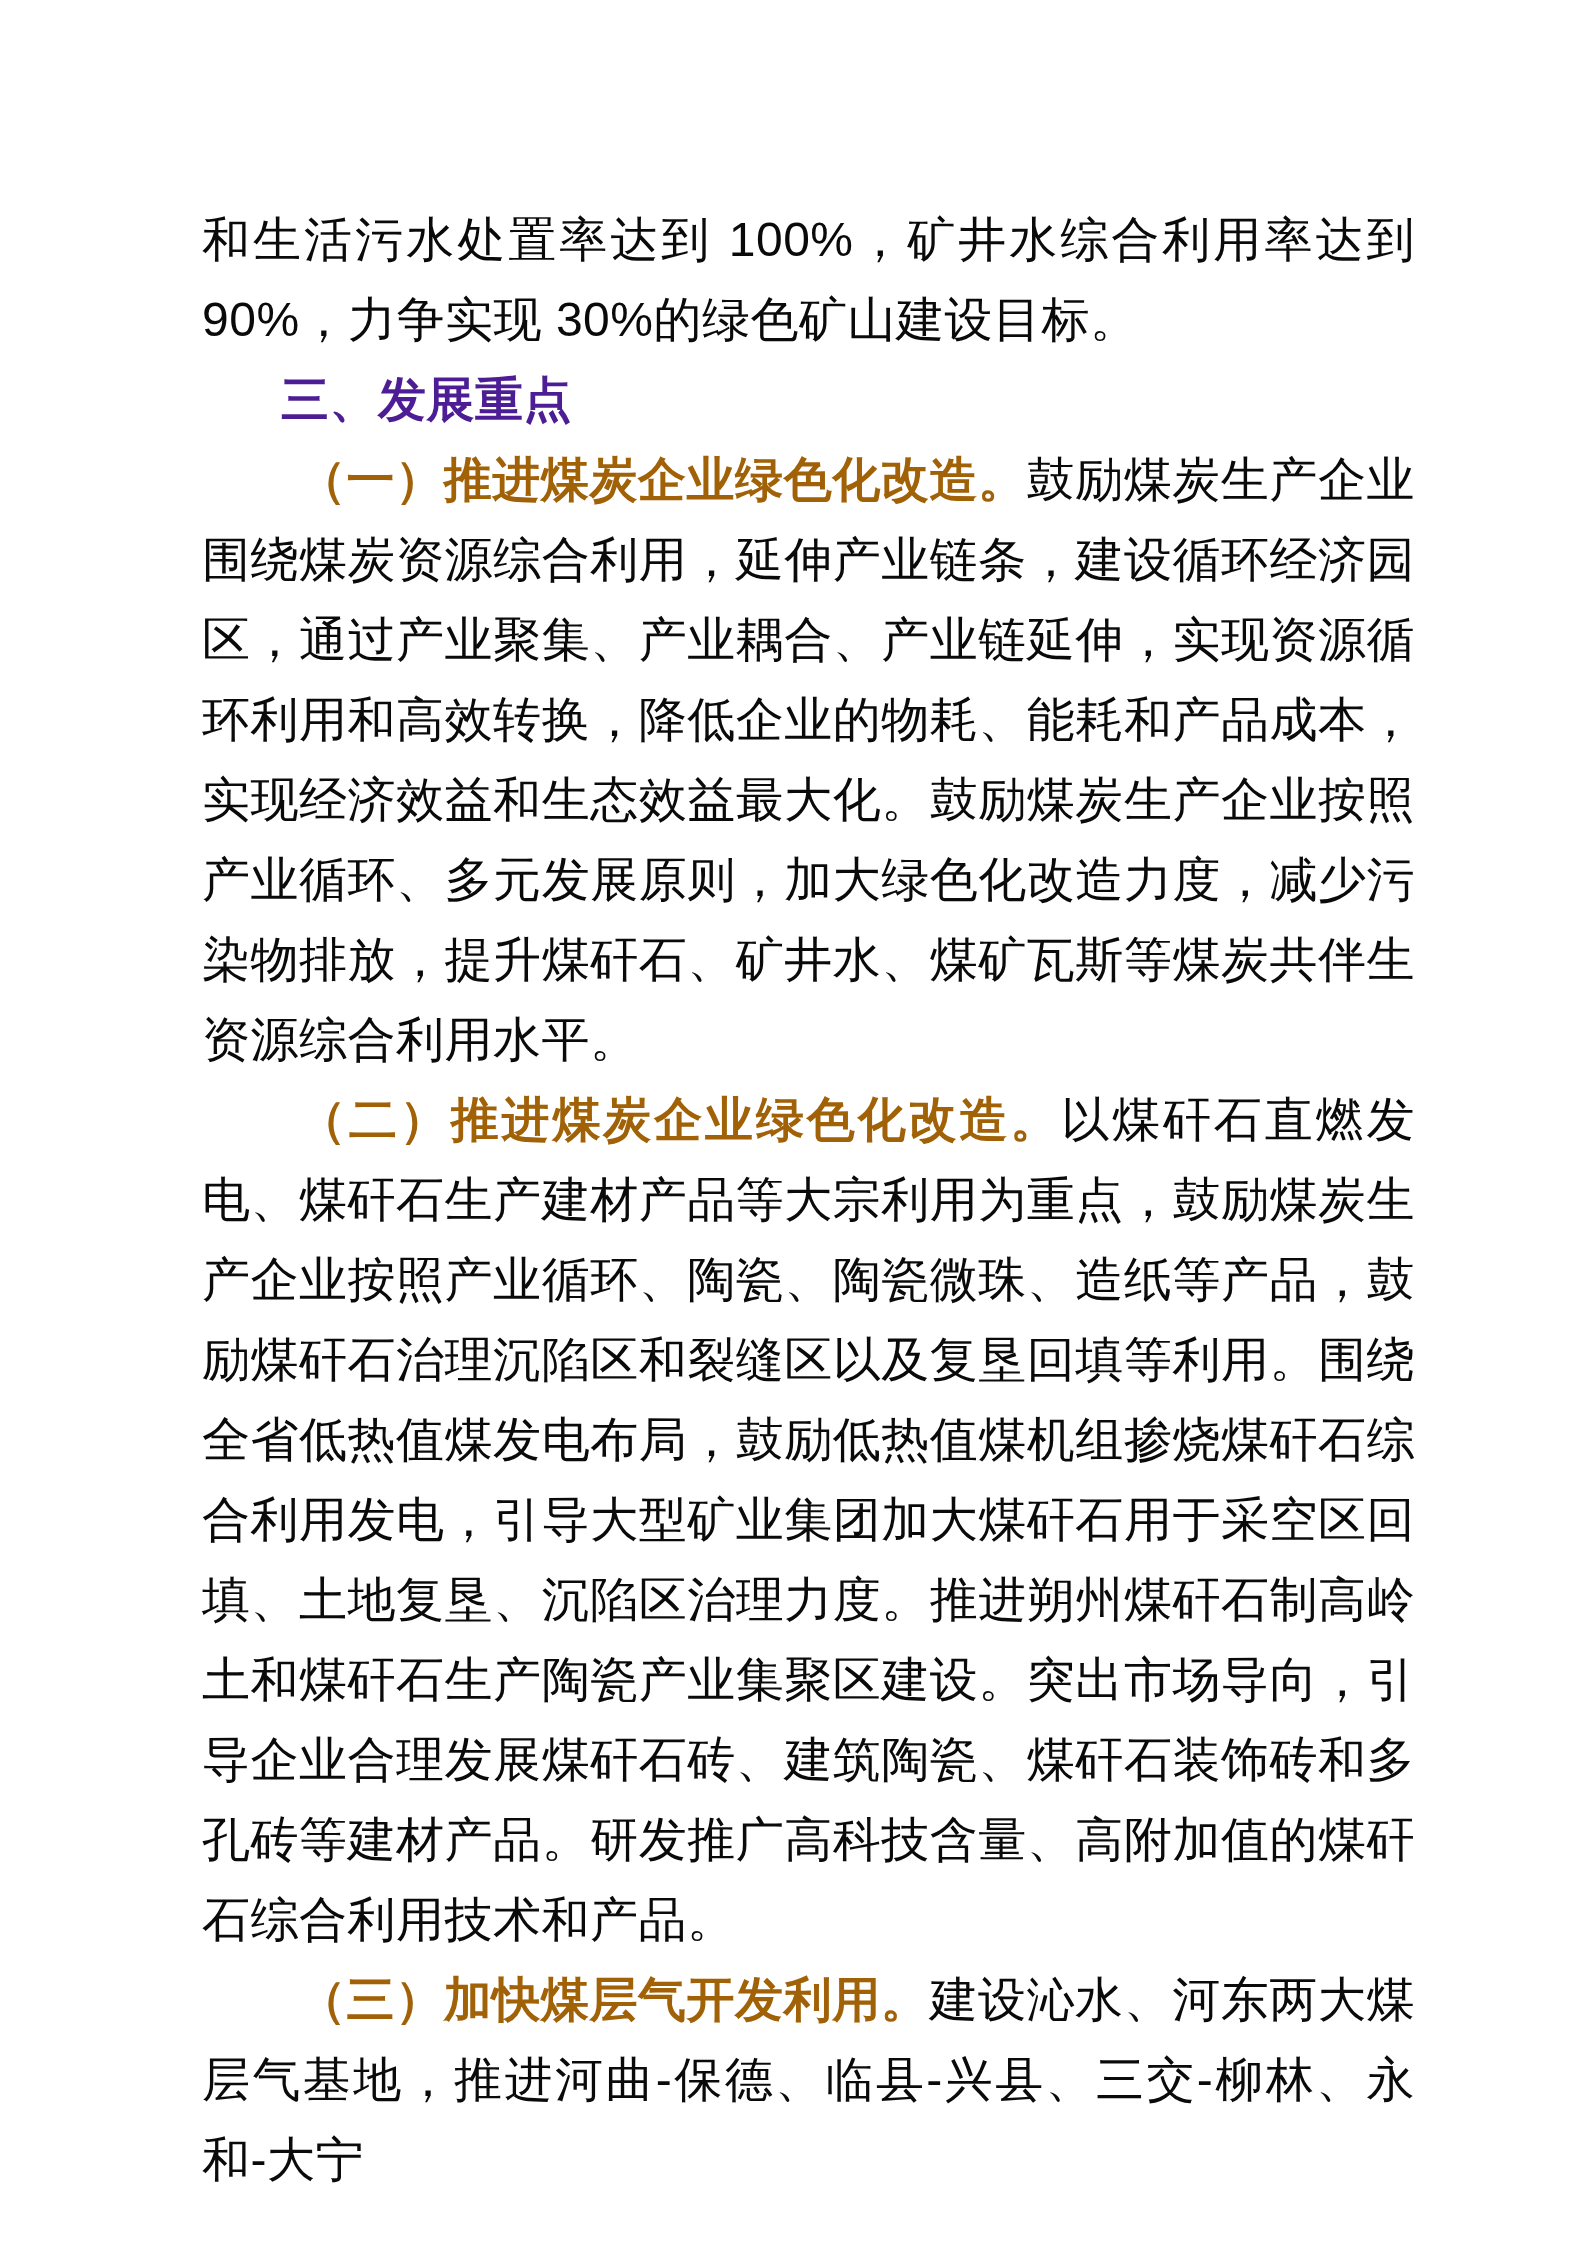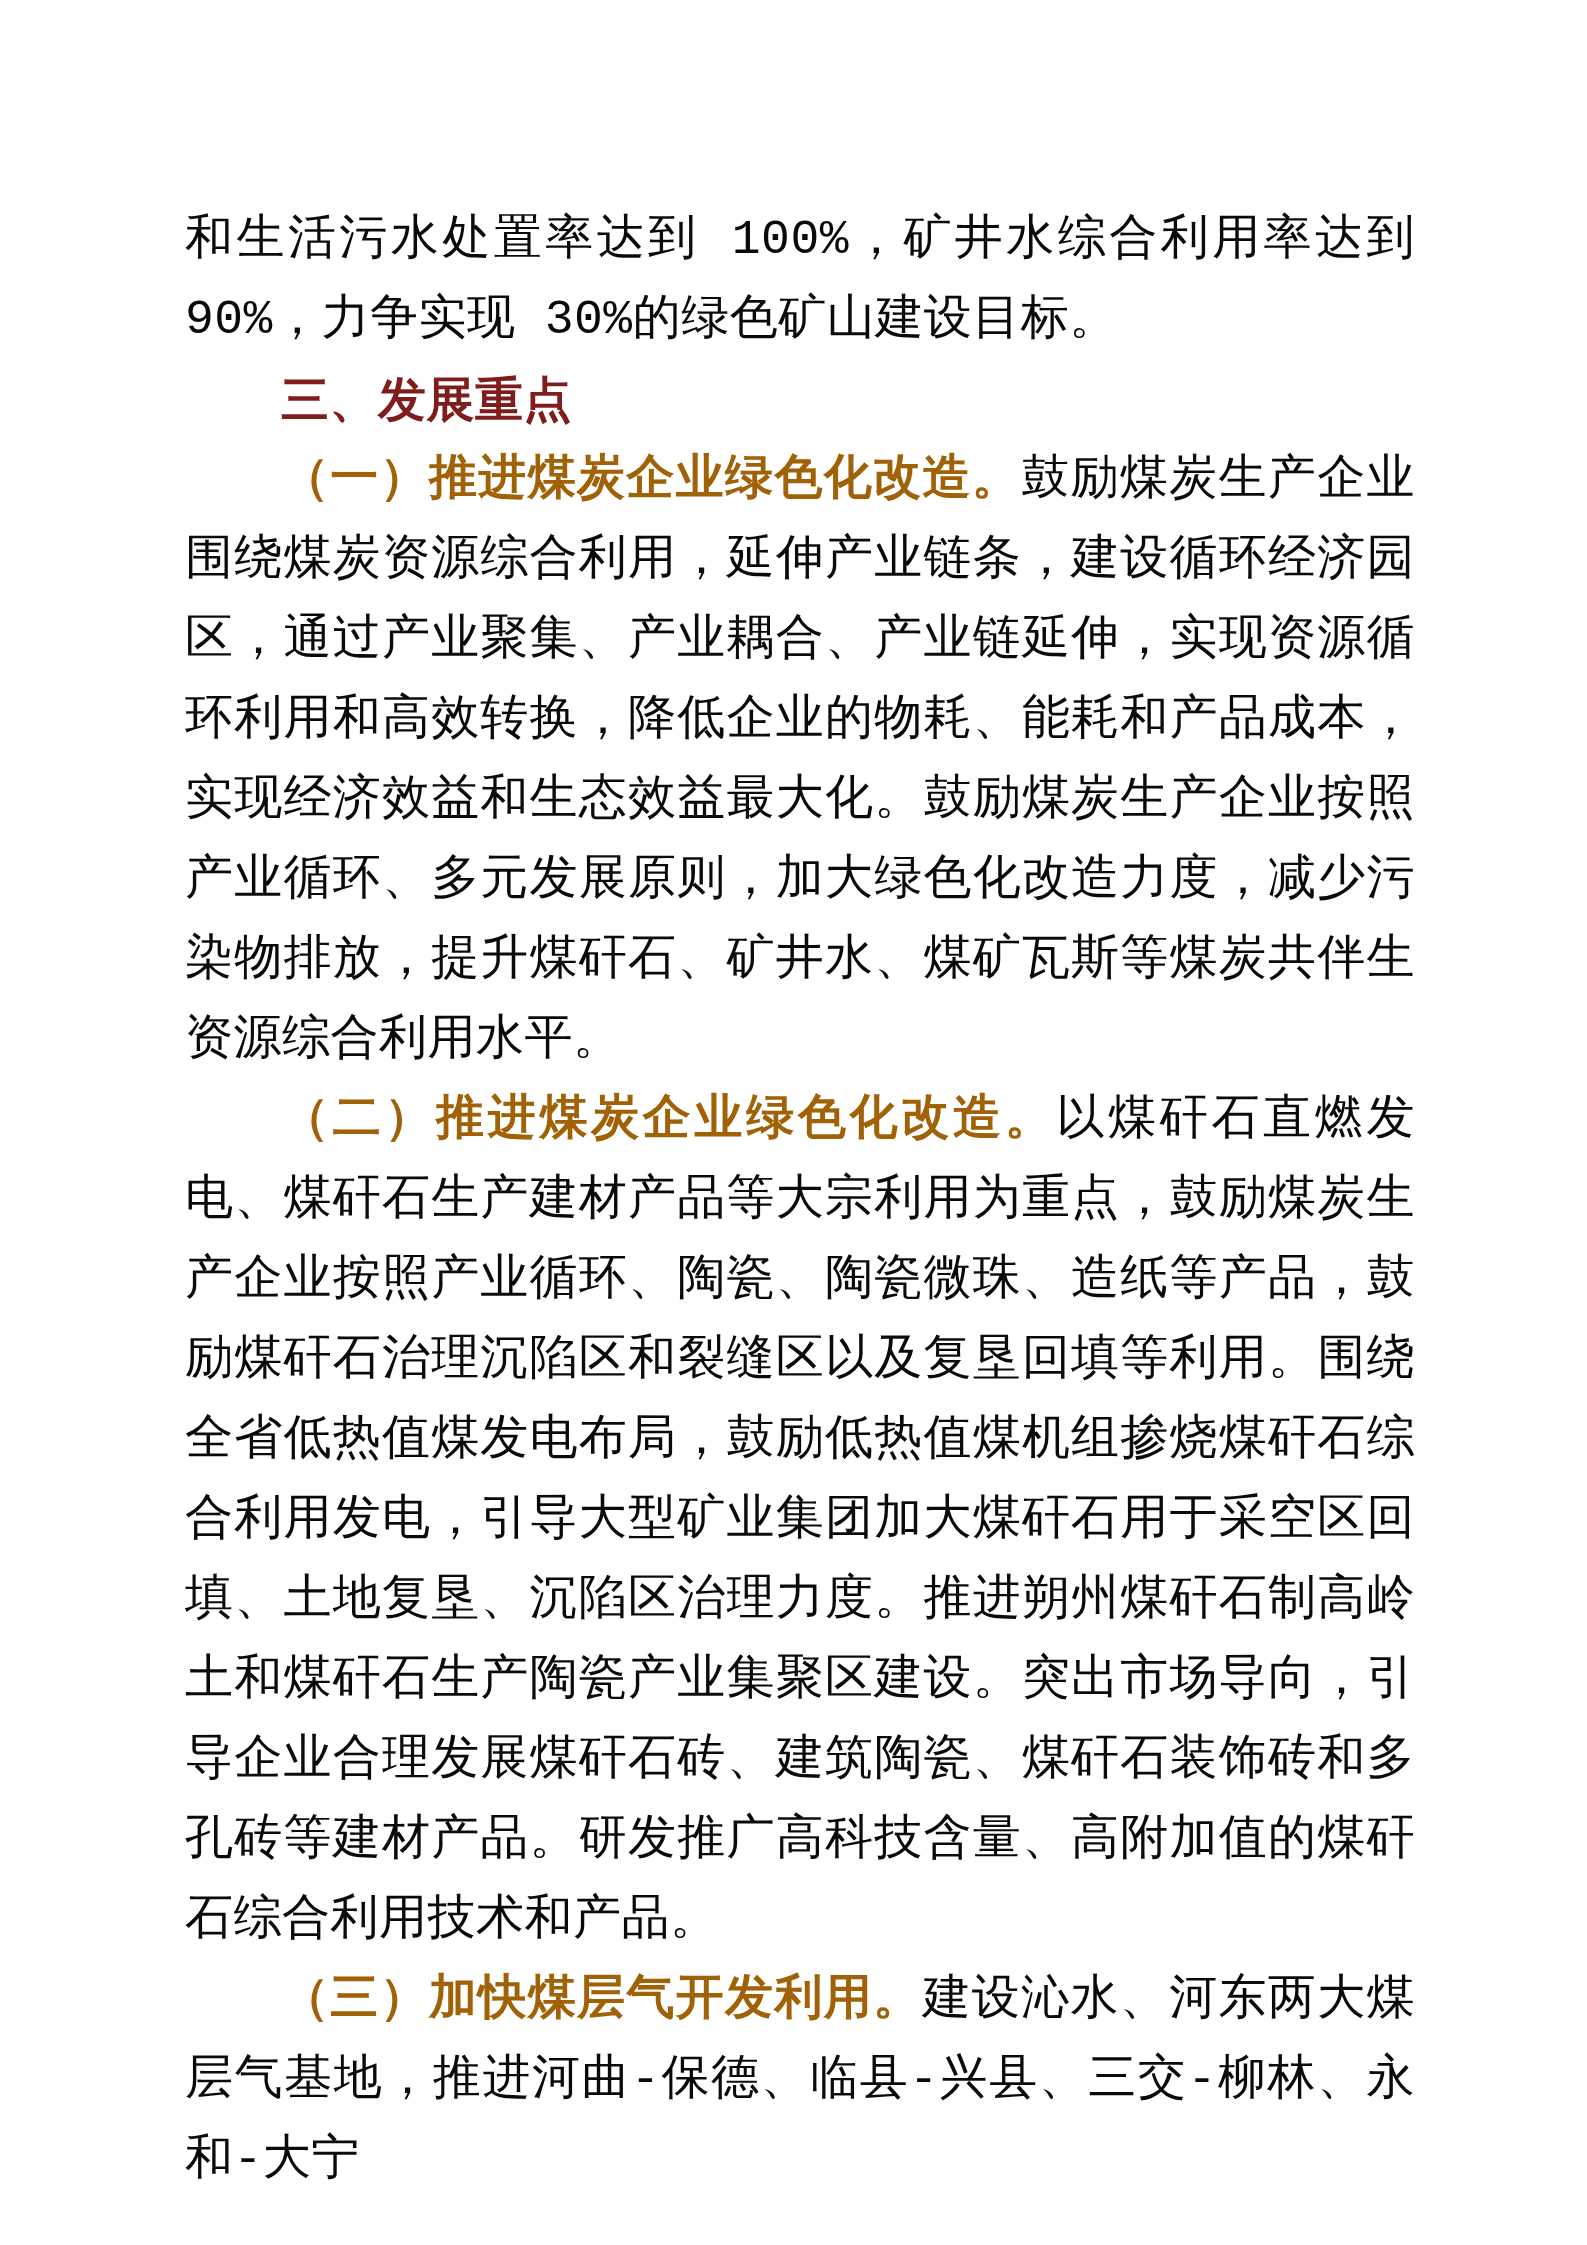--- a/index.html
+++ b/index.html
@@ -19,32 +19,33 @@
     left: 185px;
     top: 200px;
     width: 1230px;
     color: #0a0a0a;
     font-size: 48px;
     line-height: 80px;
     text-align: justify;
     letter-spacing: 0.5px;
   }
   .body-text {
-    font-family: Liberation Mono, monospace;
+    font-family: Liberation Sans, sans-serif;
     font-weight: normal;
+    margin-left: 17px;
   }
   .indent2 { text-indent: 2em; }
   .section-heading {
     font-family: "Liberation Sans", "DejaVu Sans", sans-serif;
     font-weight: bold;
     font-size: 48px;
     line-height: 80px;
     text-indent: 2em;
     text-align: left;
-    color: #7f1d1d;
+    color: #4c1d95;
   }
   .lead {
     font-weight: bold;
     color: #a16207;
   }
 </style>
 </head>
 <body>
 
 <div class="page">

